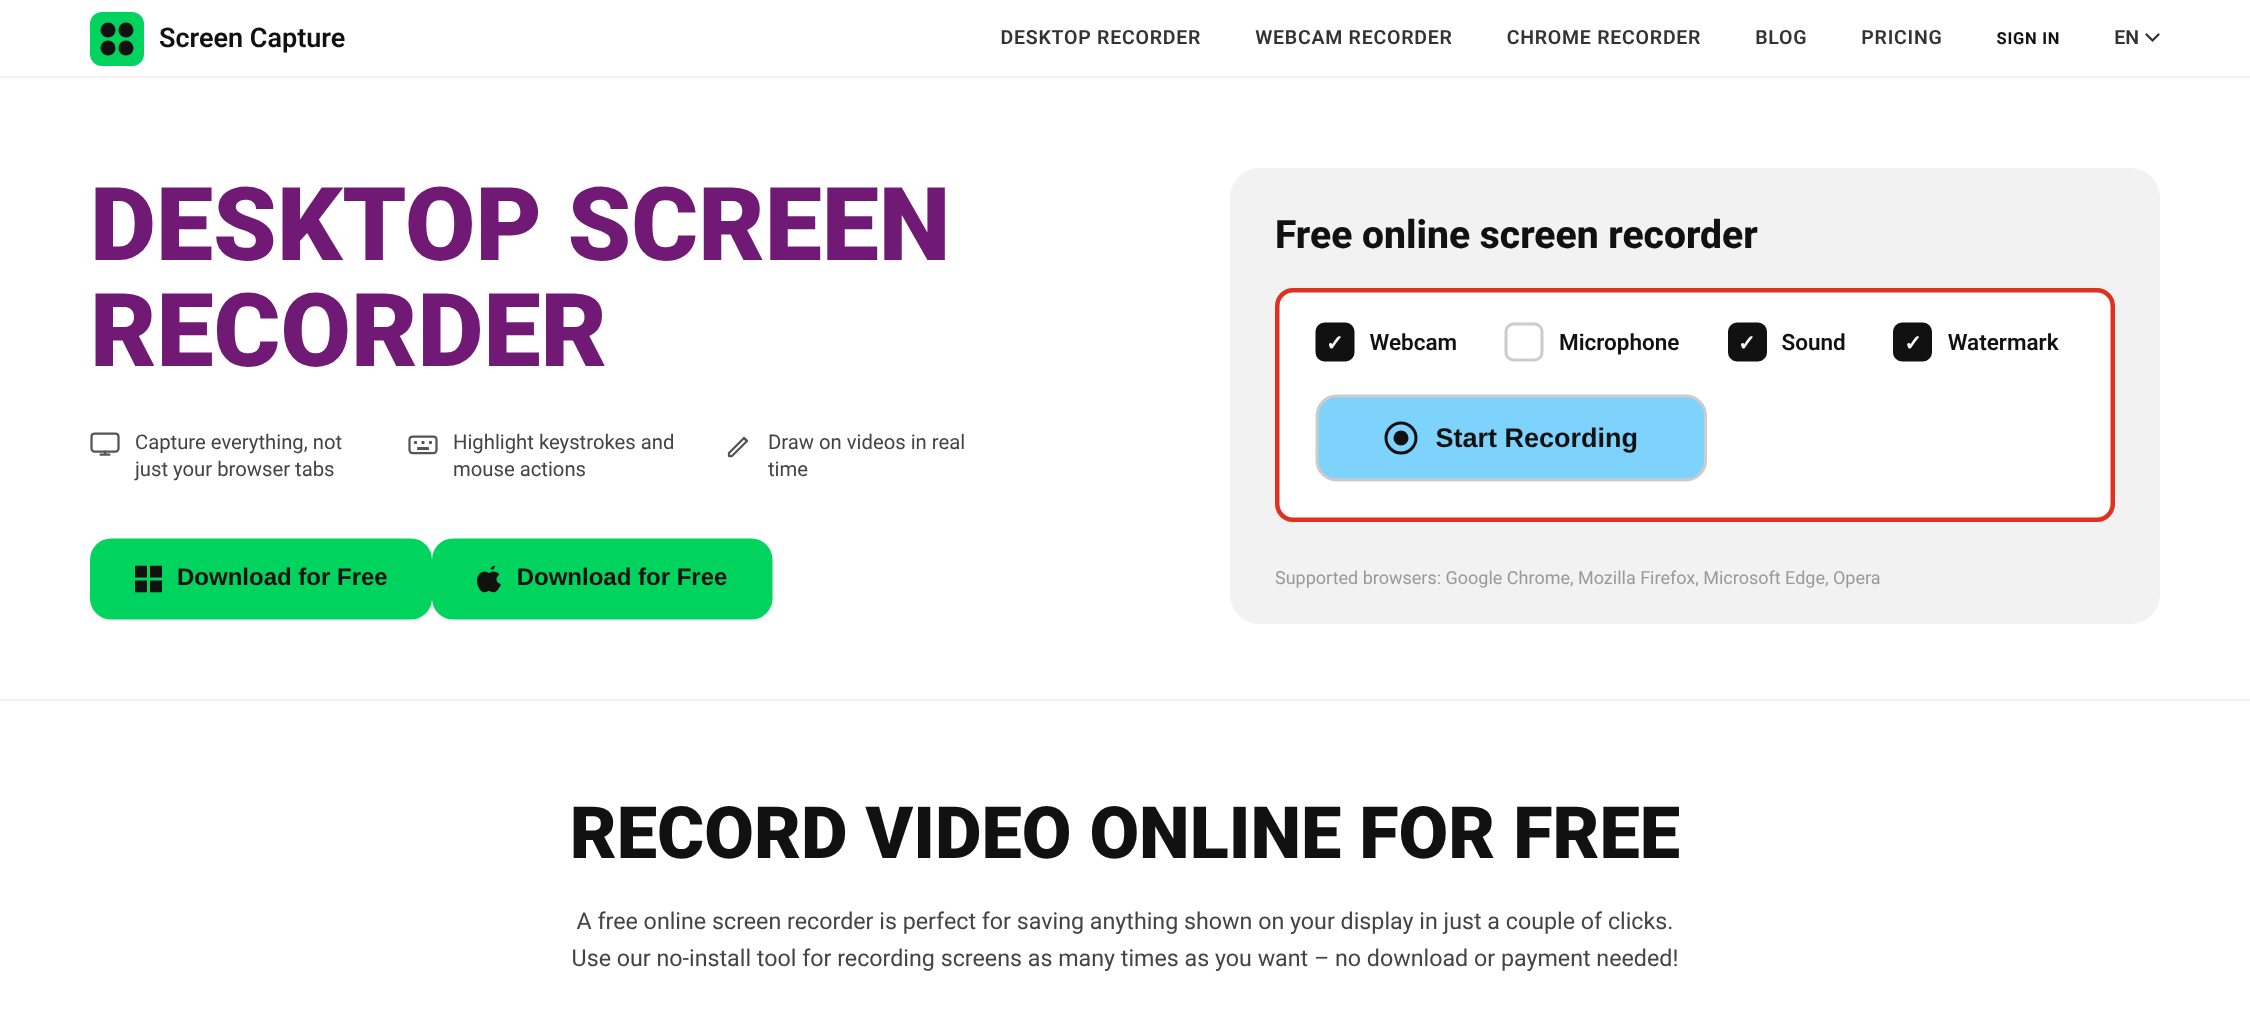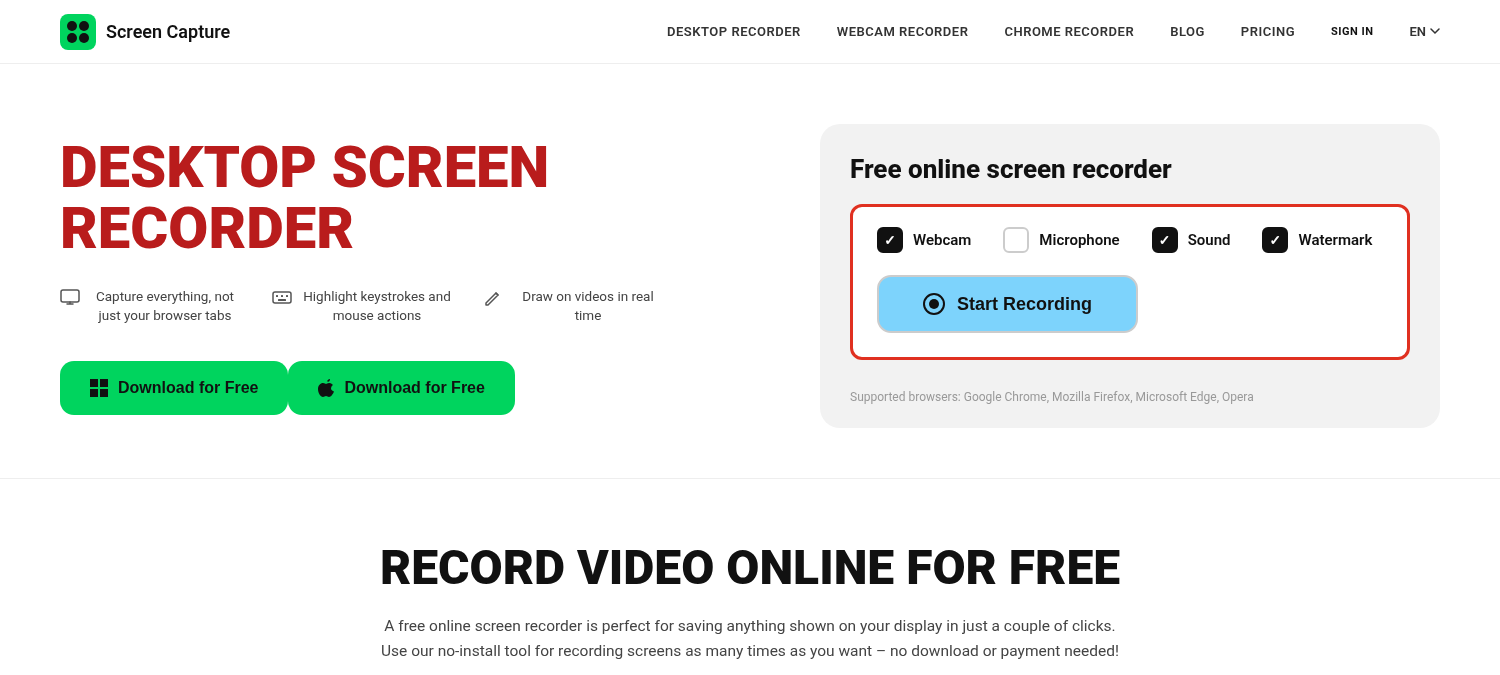--- a/index.html
+++ b/index.html
@@ -4,21 +4,21 @@
   <style>
     * { margin: 0; padding: 0; box-sizing: border-box; }
     body { font-family: -apple-system, BlinkMacSystemFont, 'Segoe UI', Roboto, sans-serif; background: #fff; color: #111; width: 1500px; }
 
     
     header {
       display: flex;
       align-items: center;
       justify-content: space-between;
       padding: 0 60px;
-      height: 64px;
+      height: 52px;
       border-bottom: 1px solid #eee;
     }
     .logo-area {
       display: flex;
       align-items: center;
       gap: 10px;
     }
     .logo-icon {
       width: 36px;
       height: 36px;
@@ -66,38 +66,37 @@
       align-items: center;
       justify-content: space-between;
       padding: 60px 60px 50px 60px;
       min-height: 380px;
     }
     .hero-left {
       flex: 1;
       max-width: 640px;
     }
     .hero-title {
-      font-size: 58px;
+      font-size: 68px;
       font-weight: 900;
       line-height: 1.05;
-      color: #b91c1c;
+      color: #701a75;
       text-transform: uppercase;
       margin-bottom: 28px;
     }
     .hero-features {
       display: flex;
       gap: 32px;
       margin-bottom: 36px;
     }
     .feature-item {
       display: flex;
       align-items: flex-start;
       gap: 10px;
       max-width: 180px;
-      text-align: center;
     }
     .feature-icon {
       flex-shrink: 0;
       margin-top: 2px;
       color: #555;
     }
     .feature-text {
       font-size: 13.5px;
       color: #444;
       line-height: 1.4;

